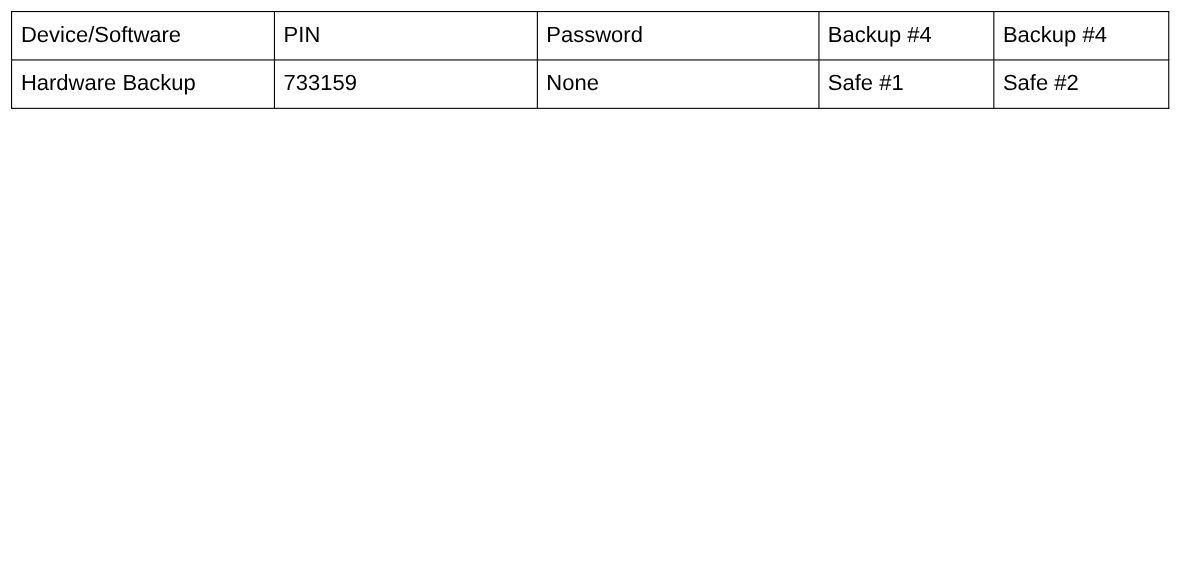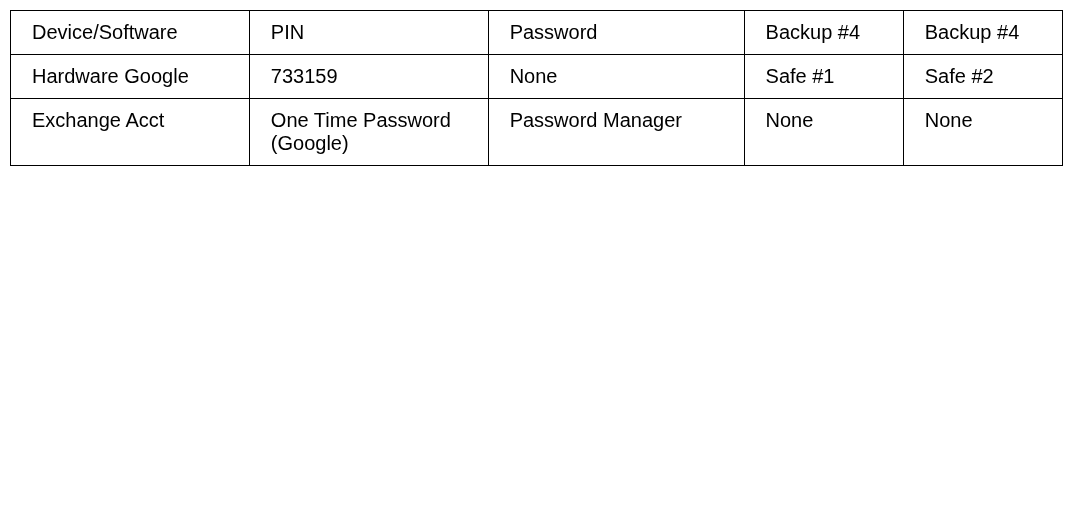--- a/index.html
+++ b/index.html
@@ -10,21 +10,21 @@
       width: 1073px;
       box-sizing: border-box;
     }
     table {
       border-collapse: collapse;
       width: 1053px;
       table-layout: fixed;
     }
     th, td {
       border: 1.5px solid #000;
-      padding: 10px 21px;
+      padding: 10px 8px;
       text-align: left;
       vertical-align: top;
       font-size: 20px;
       font-weight: 400;
       color: #000;
       word-wrap: break-word;
     }
     col.c0 { width: 210px; }
     col.c1 { width: 210px; }
     col.c2 { width: 225px; }
@@ -44,27 +44,20 @@
   </colgroup>
   <tbody>
     <tr>
       <td>Device/Software</td>
       <td>PIN</td>
       <td>Password</td>
       <td>Backup #4</td>
       <td>Backup #4</td>
     </tr>
     <tr>
-      <td>Hardware Google</td>
+      <td>Hardware Backup</td>
       <td>733159</td>
       <td>None</td>
       <td>Safe #1</td>
       <td>Safe #2</td>
     </tr>
-    <tr>
-      <td>Exchange Acct</td>
-      <td>One Time Password (Google)</td>
-      <td>Password Manager</td>
-      <td>None</td>
-      <td>None</td>
-    </tr>
   </tbody>
 </table>
 
 </body></html>

